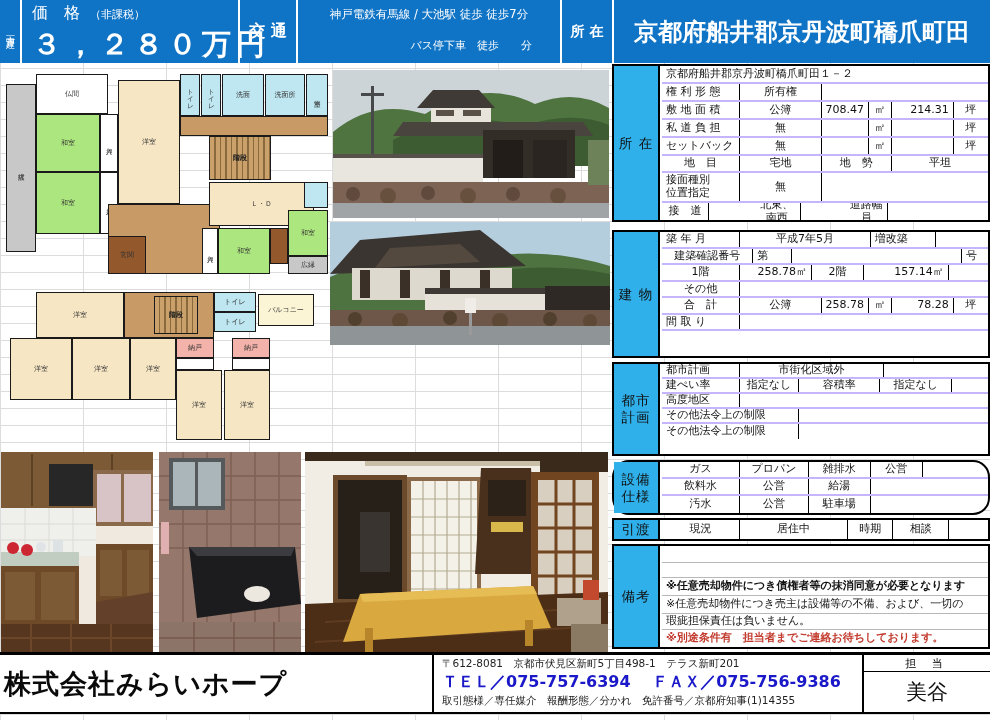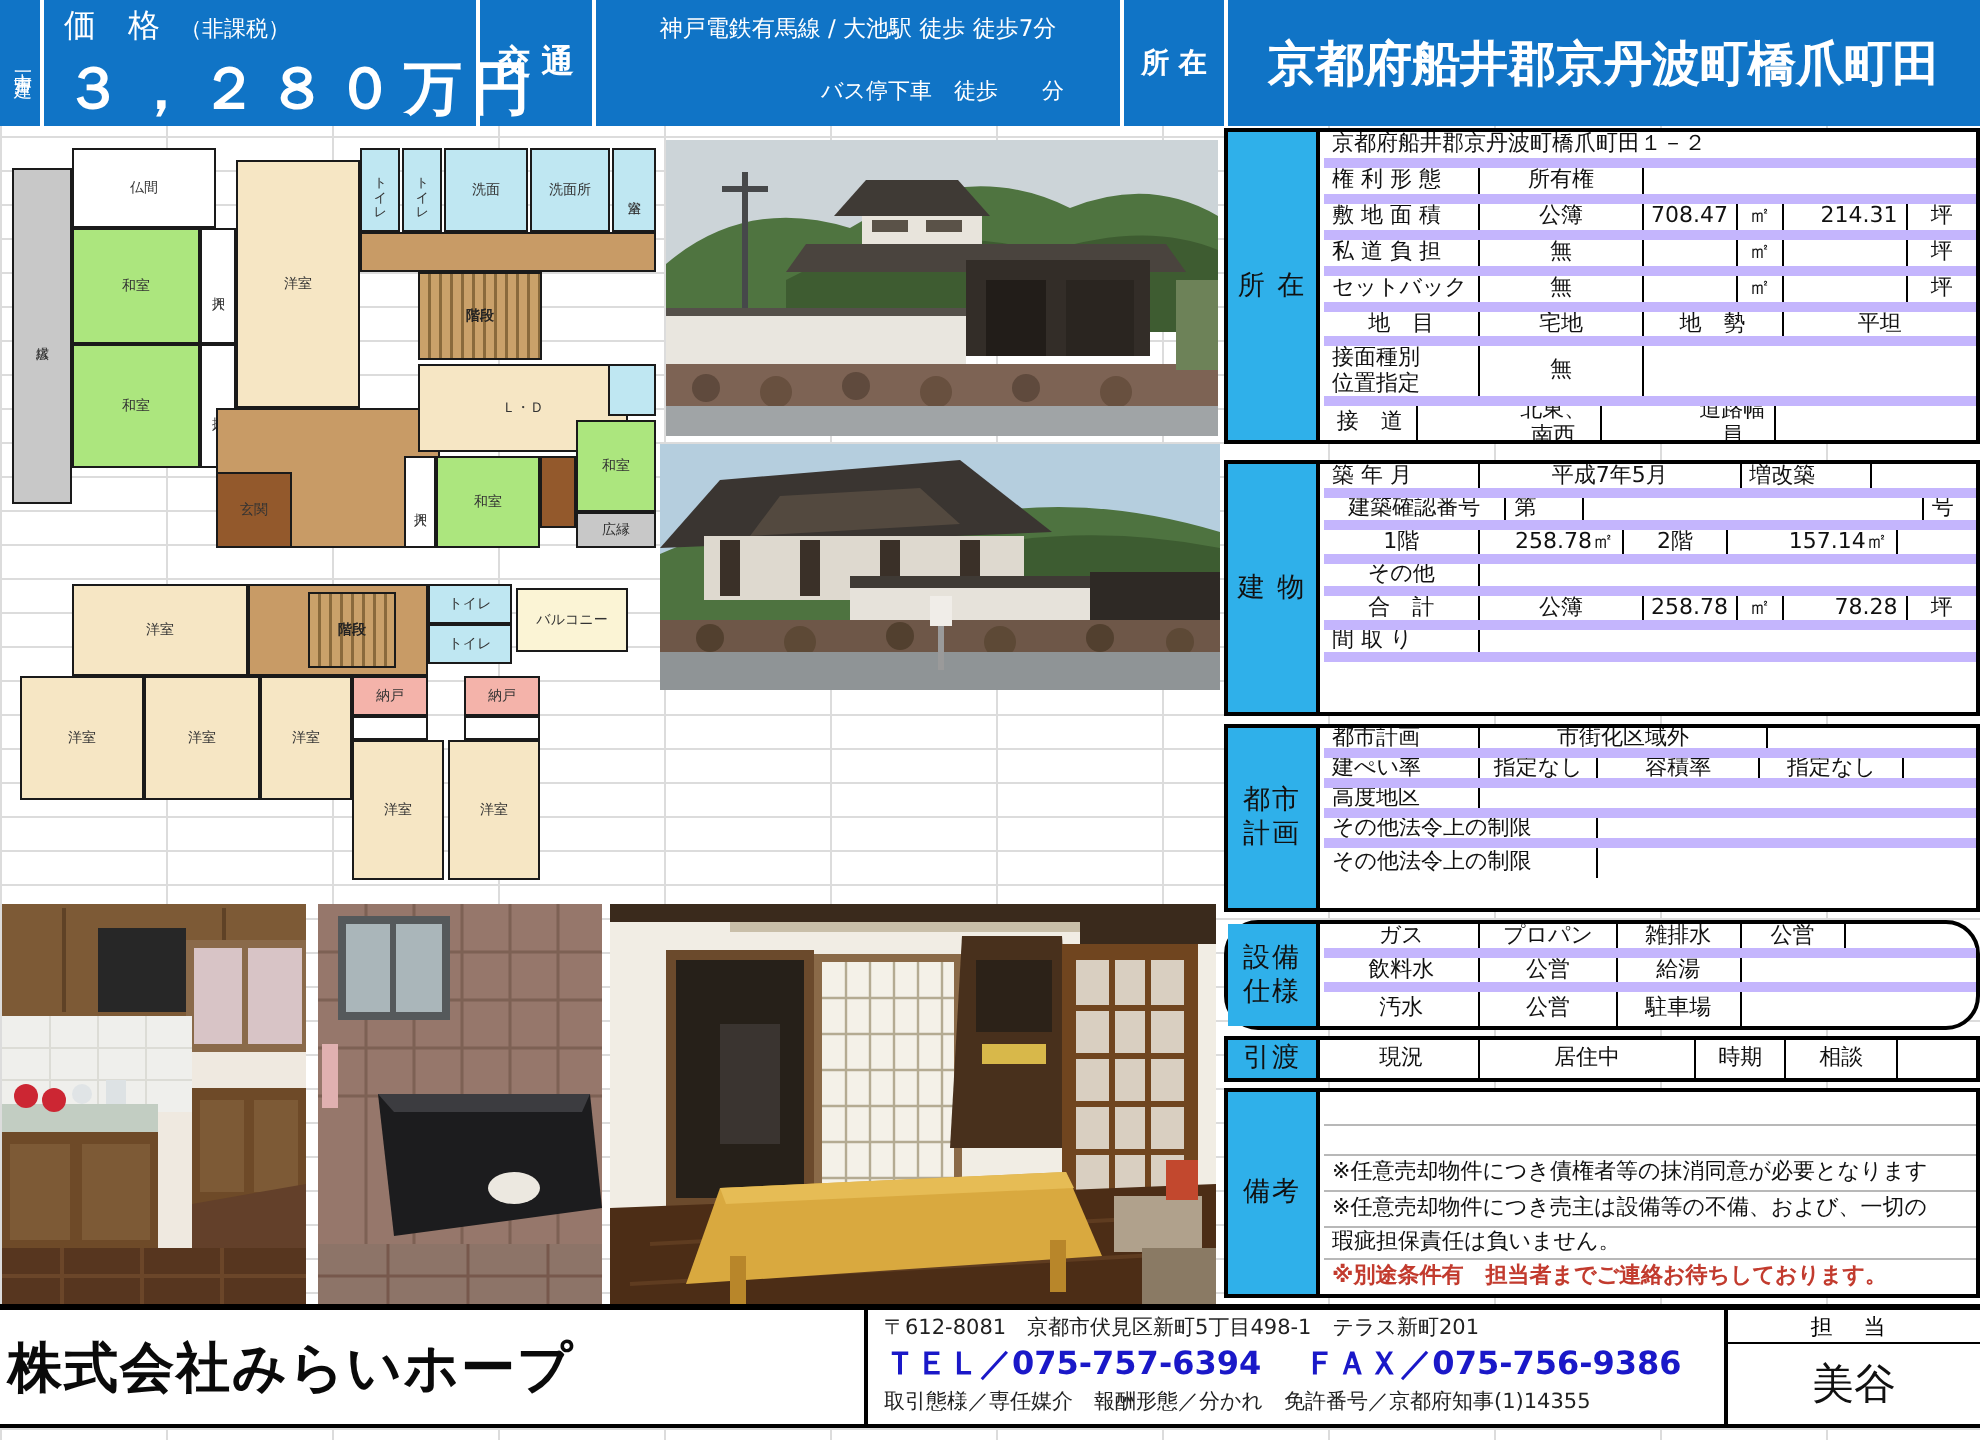--- a/index.html
+++ b/index.html
@@ -33,21 +33,21 @@
   .h-trans-l1{text-align:center;}
   .h-trans-l2{text-align:right;padding-right:28px;margin-top:16px;font-size:11px;}
   .h-loc{width:378px;display:flex;align-items:center;justify-content:center;
     font-size:24px;font-weight:bold;white-space:nowrap;}
   
   .section-box{position:absolute;width:378px;border:2px solid #000;background:#fff;}
   .section-label{position:absolute;left:0;top:0;bottom:0;width:46px;background:var(--label-cyan);
     border-right:2px solid #000;display:flex;flex-direction:column;align-items:center;justify-content:center;
     font-size:13.5px;color:#111;line-height:1.25;letter-spacing:1px;}
   .section-content{margin-left:48px;height:100%;display:flex;flex-direction:column;}
-  .trow{display:flex;border-bottom:5px solid #c4b5fd;flex:0 0 auto;}
+  .trow{display:flex;border-bottom:2px solid #c4b5fd;flex:0 0 auto;}
   .trow:last-child{border-bottom:none;}
   .light .trow{border-bottom:1px solid #b8b8b8;}
   .light .trow:last-child{border-bottom:none;}
   .tcell{height:100%;border-right:1px solid #000;display:flex;align-items:center;
     font-size:11px;line-height:1.15;padding:0 4px;overflow:hidden;white-space:pre-line;color:#111;}
   .light .tcell{border-right:1px solid #cfcfcf;}
   .tcell:last-child{border-right:none;}
   .a-left{justify-content:flex-start;text-align:left;}
   .a-center{justify-content:center;text-align:center;}
   .a-right{justify-content:flex-end;text-align:right;}
@@ -323,21 +323,21 @@
         <div class="section-label">
           <div>備考</div>
         </div>
         <div class="section-content">
           <div class="trow" style="height: 17px;">
             <div class="tcell a-center" style="width: 100%;"></div>
           </div>
           <div class="trow" style="height: 15px;">
             <div class="tcell a-center" style="width: 100%;"></div>
           </div>
-          <div class="trow" style="height: 18px;">
+          <div class="trow" style="height: 18px; font-weight: bold;">
             <div class="tcell a-left" style="width: 100%;">※任意売却物件につき債権者等の抹消同意が必要となります</div>
           </div>
           <div class="trow" style="height: 18px;">
             <div class="tcell a-left" style="width: 100%;">※任意売却物件につき売主は設備等の不備、および、一切の</div>
           </div>
           <div class="trow" style="height: 16px;">
             <div class="tcell a-left" style="width: 100%;">瑕疵担保責任は負いません。</div>
           </div>
           <div class="trow" style="height: 17px;">
             <div class="tcell a-left cell-red" style="width: 100%;">※別途条件有　担当者までご連絡お待ちしております。</div>

